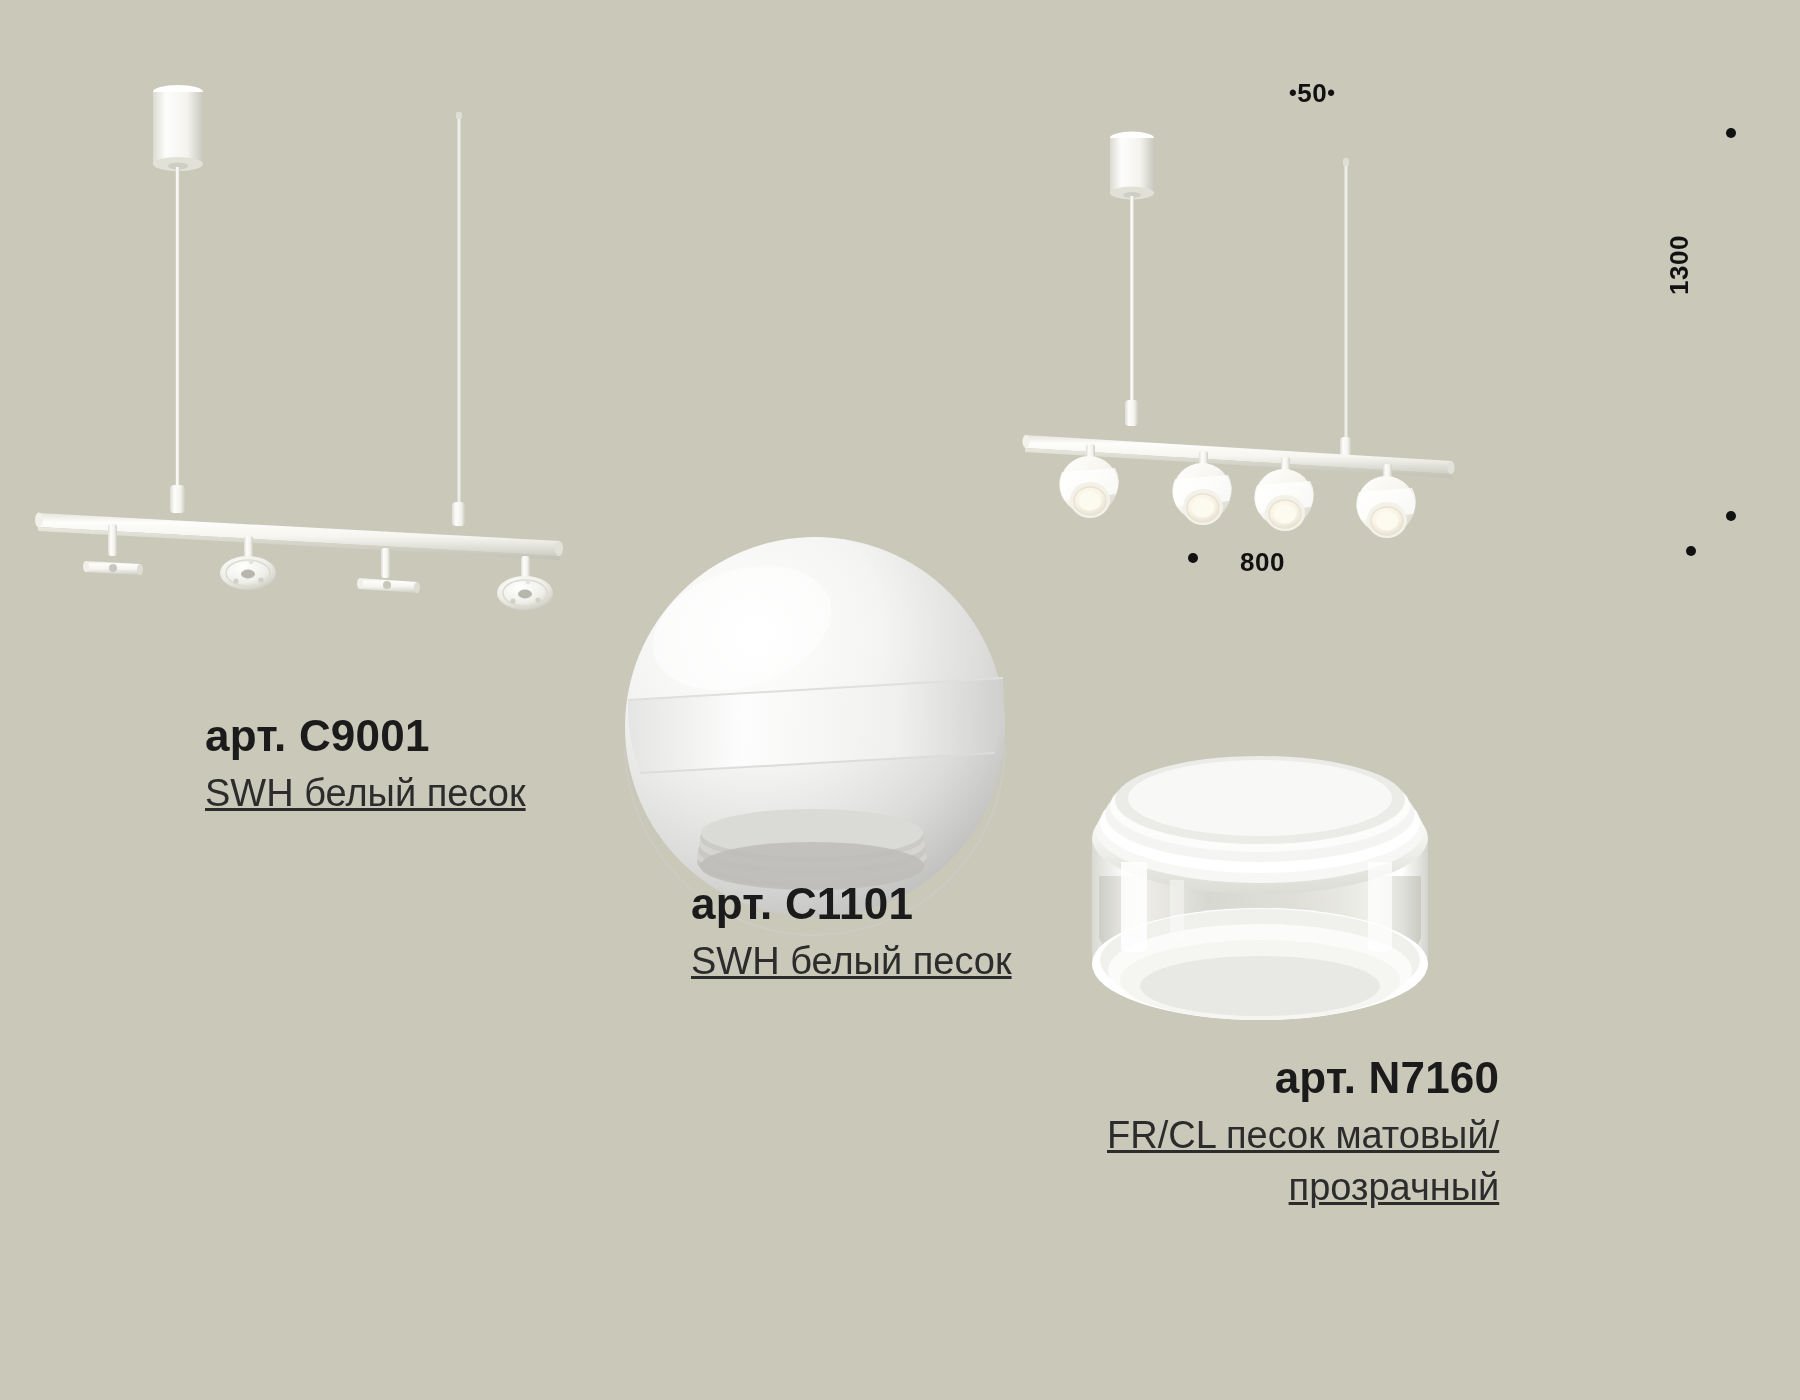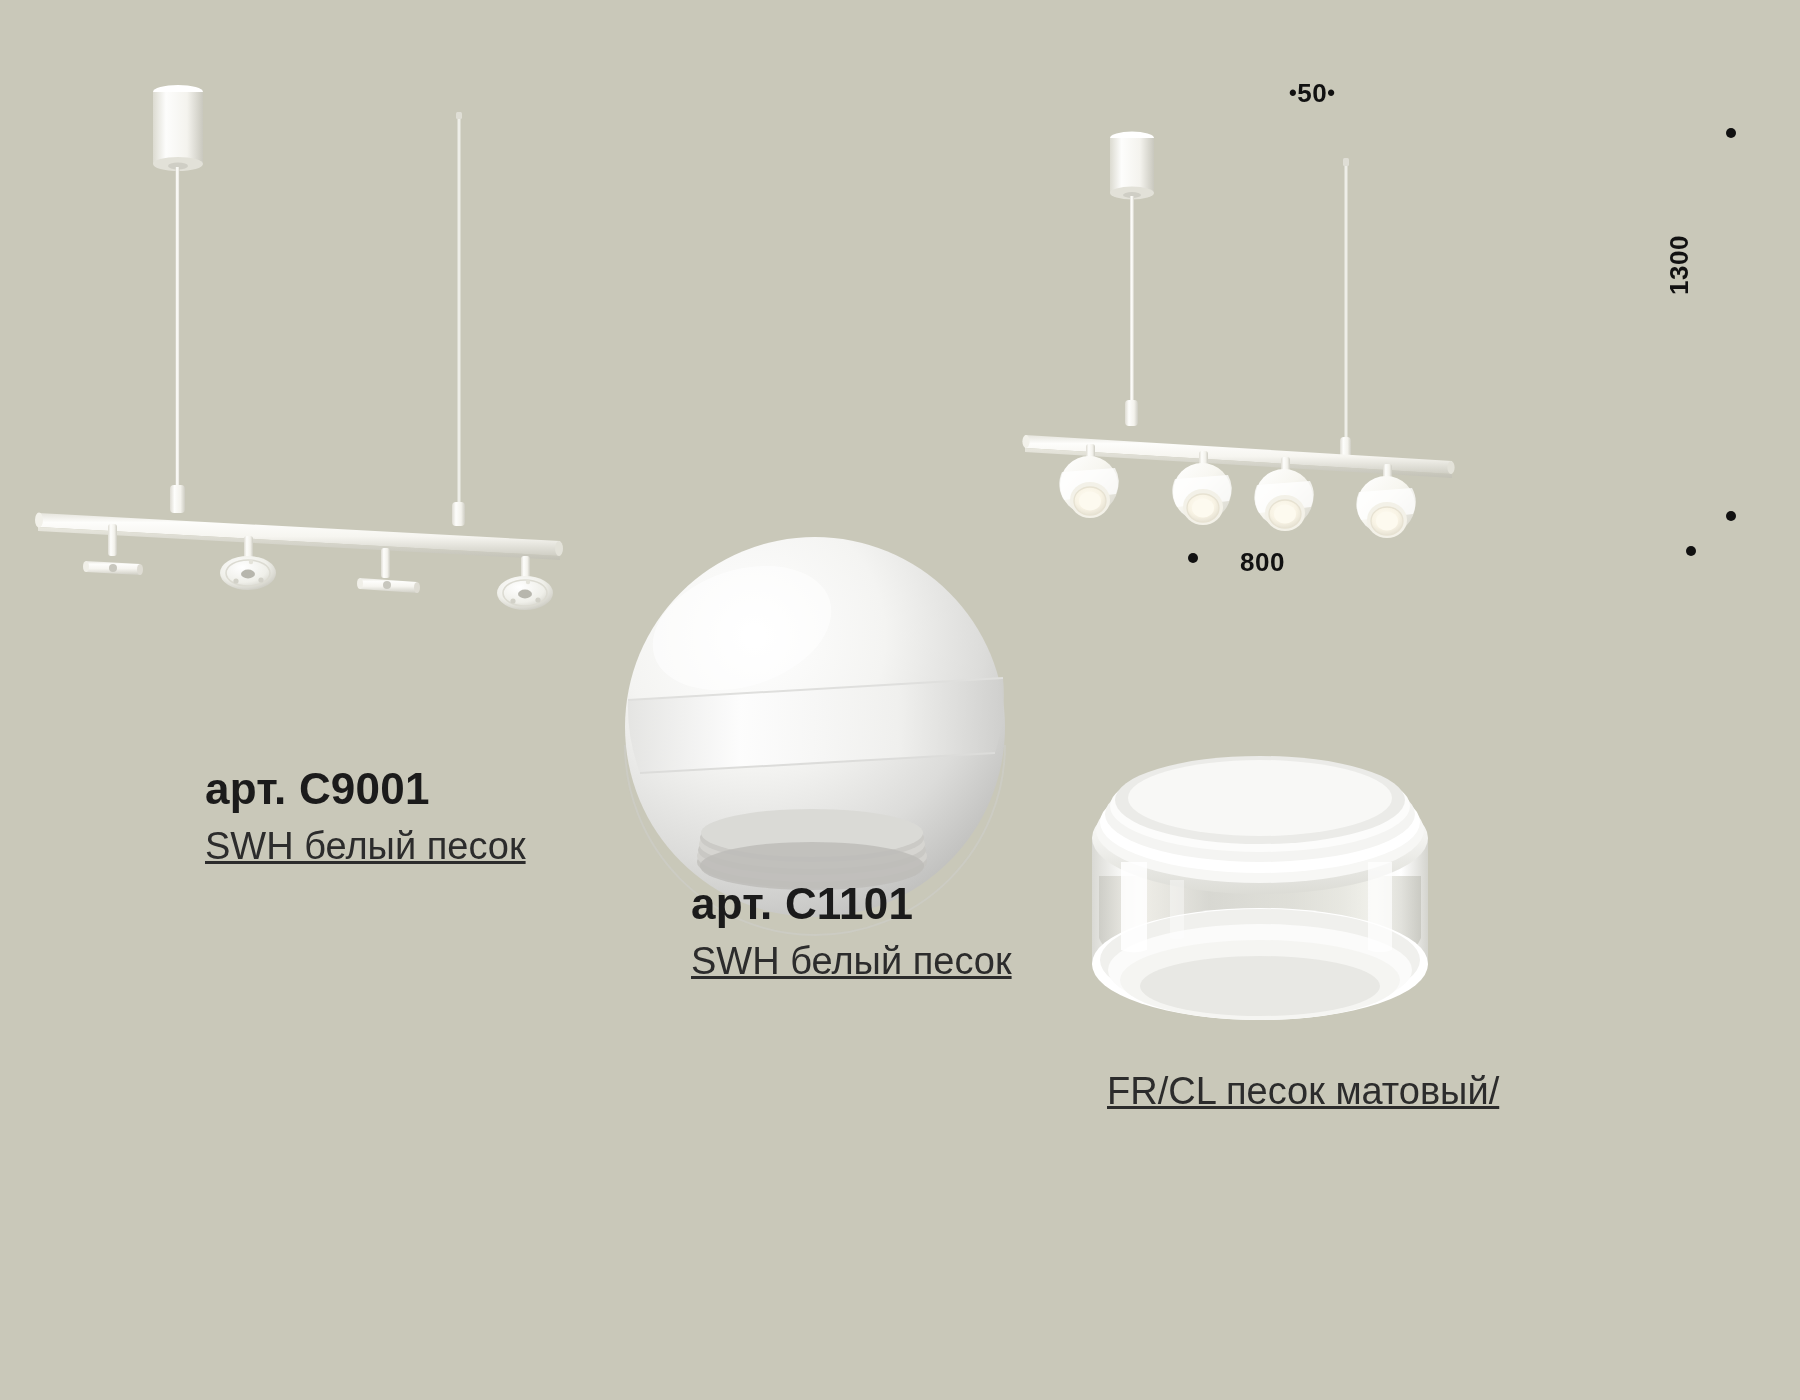--- a/index.html
+++ b/index.html
@@ -28,21 +28,21 @@
     font-size:38px;
     font-weight:400;
     color:#2c2c2c;
     white-space:nowrap;
     line-height:1.32;
     margin-top:10px;
     text-decoration:underline;
   }
   .label.right{text-align:right;}
 
-  #label-c9001{left:205px;top:767px;}
+  #label-c9001{left:205px;top:714px;}
   #label-c1101{left:691px;top:882px;}
   #label-n7160{left:1107px;top:1056px;}
 
   
   .dim{
     position:absolute;
     font-size:26px;
     font-weight:700;
     color:#111;
     white-space:nowrap;
@@ -329,21 +329,23 @@
     <div class="art">арт. C9001</div>
     <div class="sub">SWH белый песок</div>
   </div>
 
   <div class="label" id="label-c1101">
     <div class="art">арт. C1101</div>
     <div class="sub">SWH белый песок</div>
   </div>
 
   <div class="label right" id="label-n7160">
+    <div class="art">арт. N7160</div>
     <div class="sub">FR/CL песок матовый/</div>
+    <div class="sub" style="margin-top:2px">прозрачный</div>
   </div>
 
   <div class="dim" id="dim-60">
     <span class="bullet">•</span><span>50</span><span class="bullet">•</span>
   </div>
 
   <div class="dim" id="dim-800">
     <span>800</span>
   </div>
 

